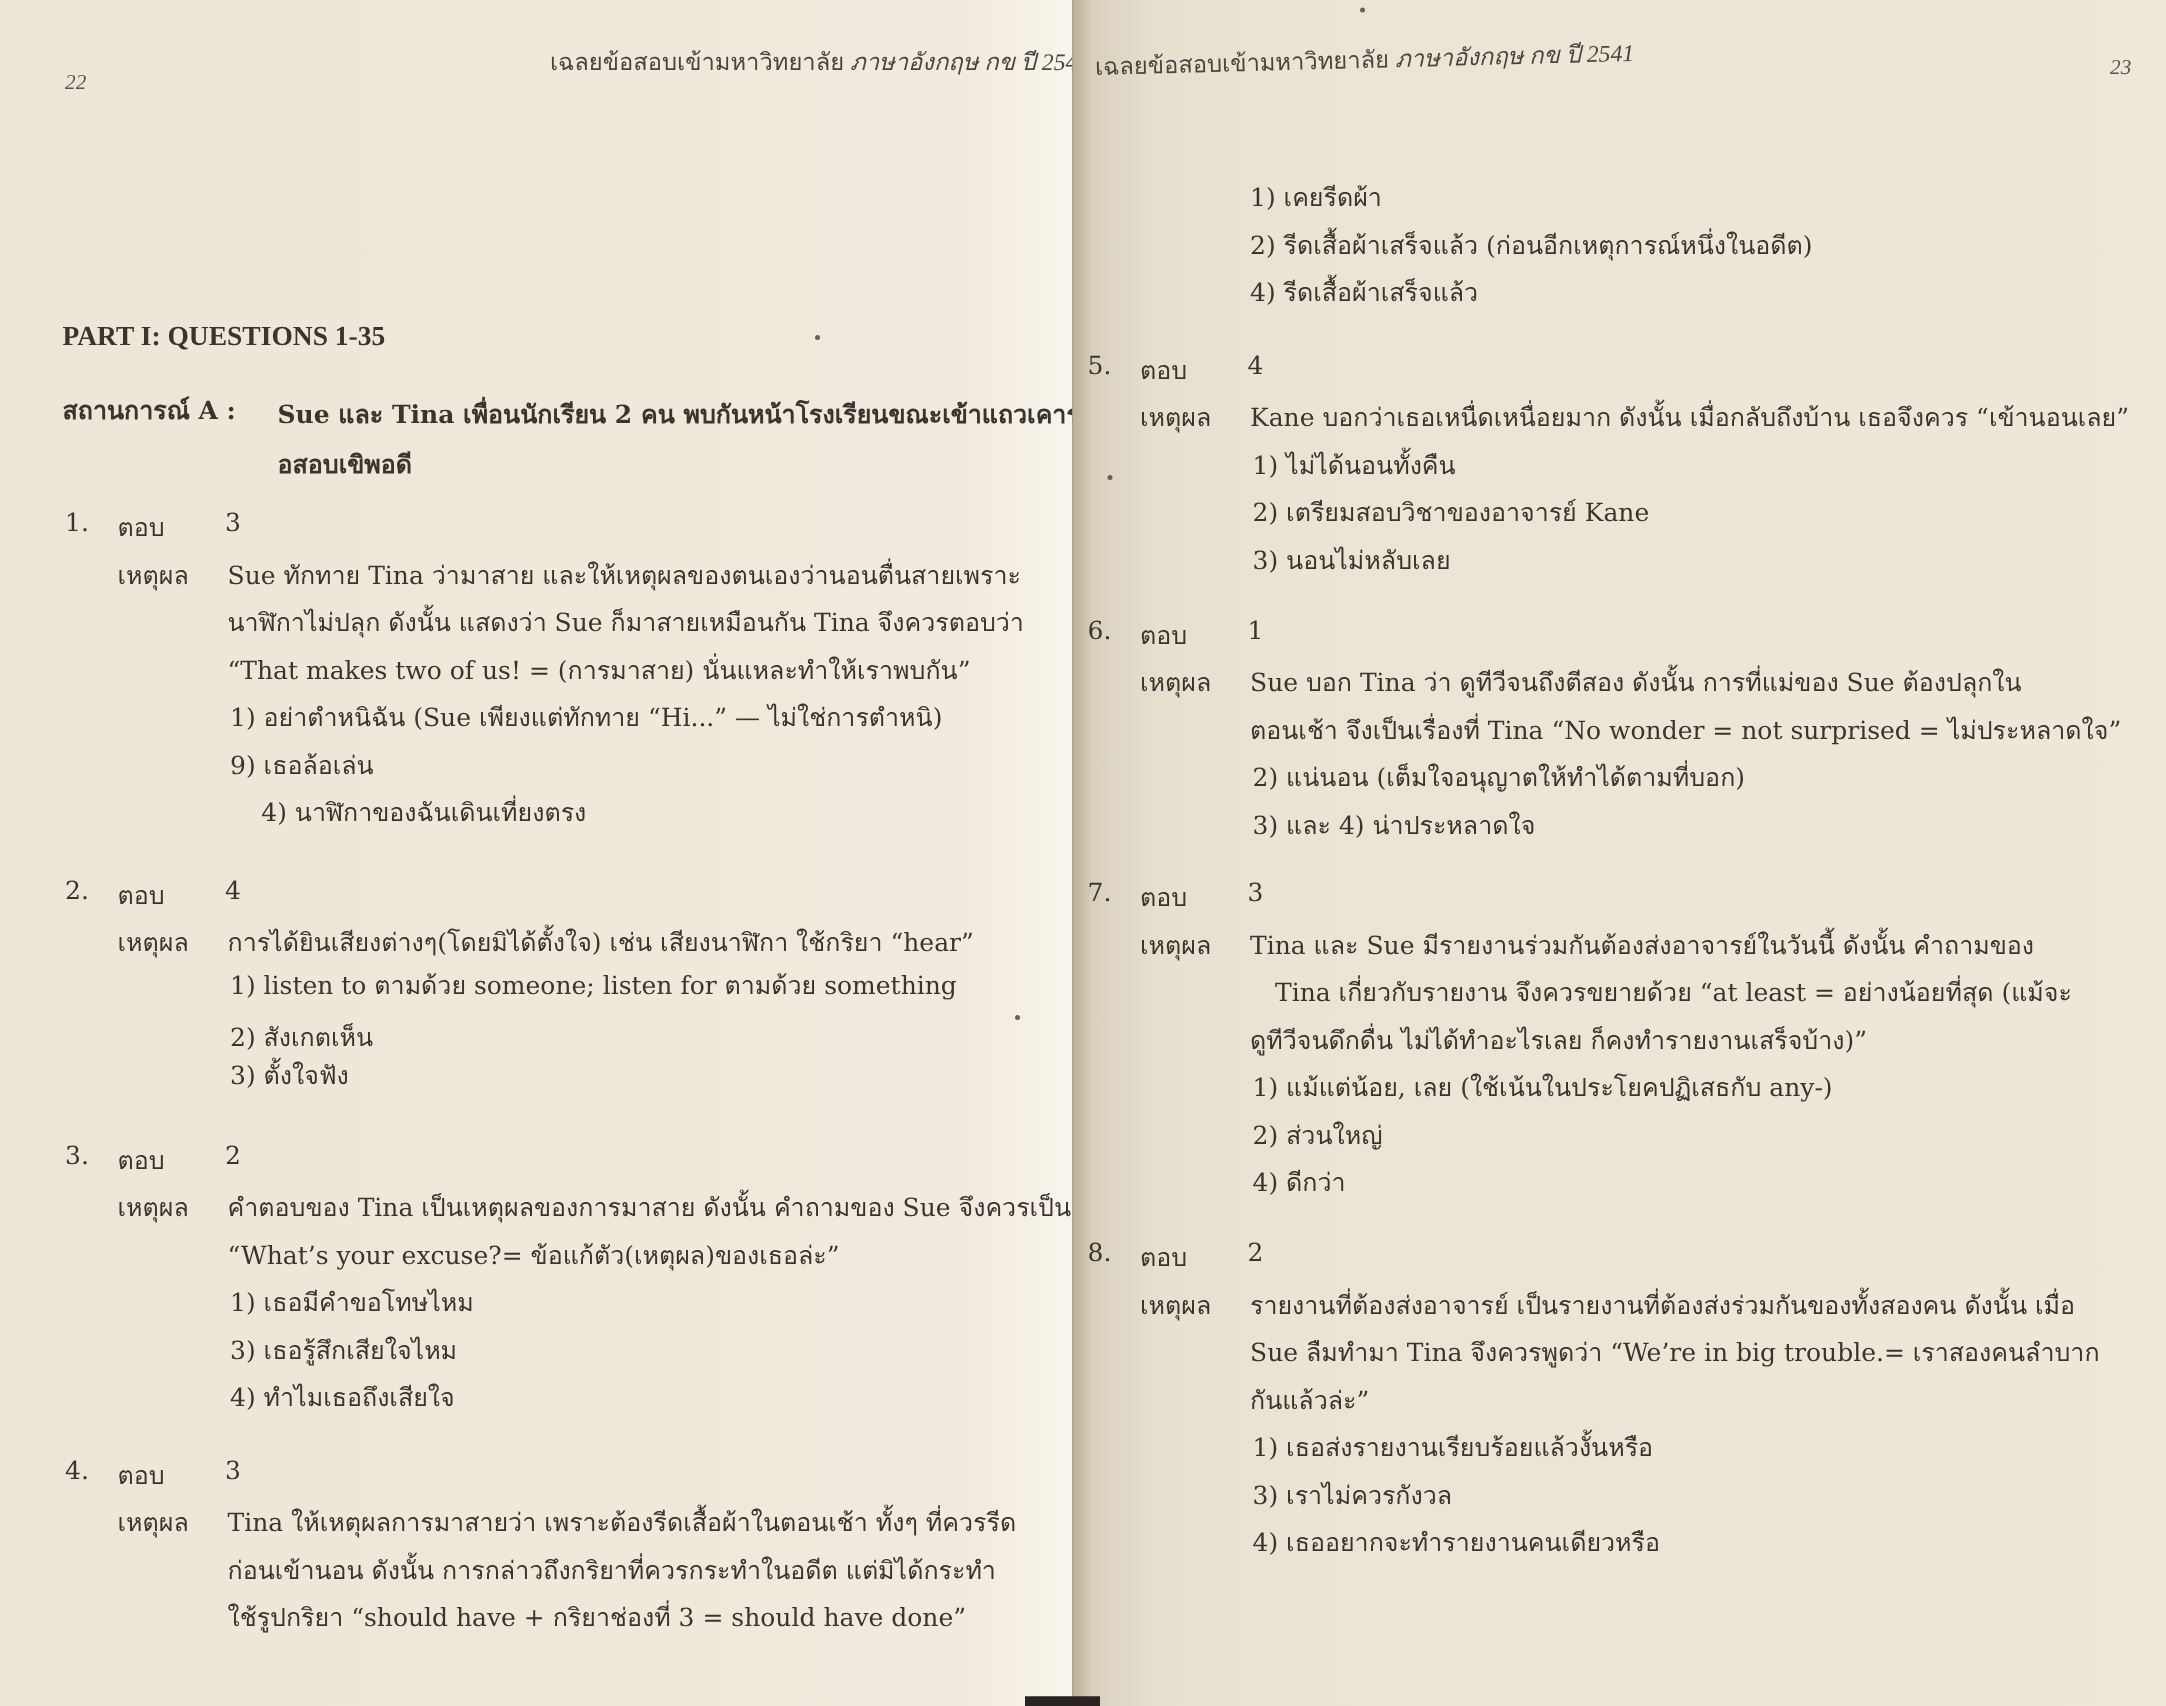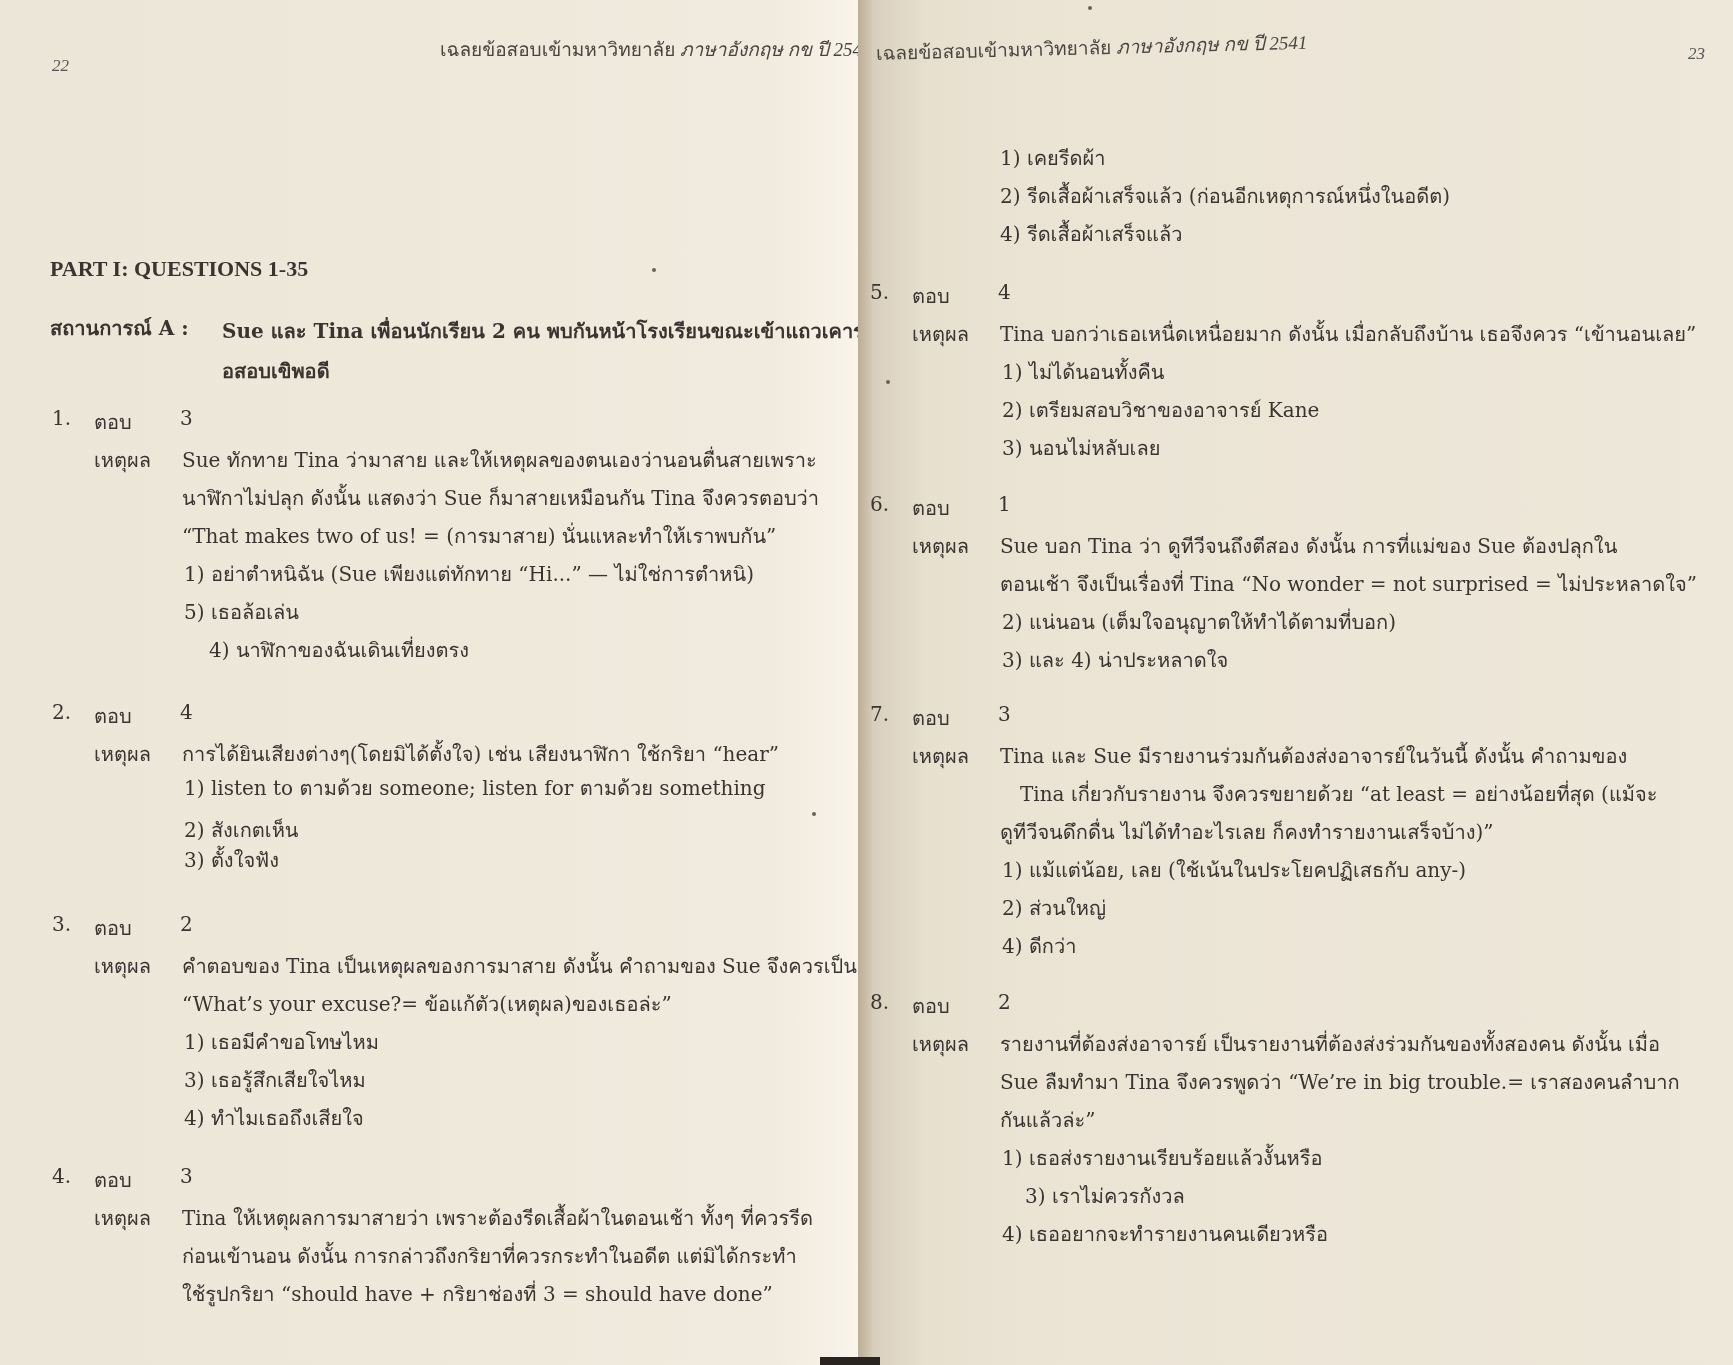--- a/index.html
+++ b/index.html
@@ -104,21 +104,21 @@
 
     <div class="answer-block" style="top:406px;">
       <span class="row qnum" style="top:0;">1.</span>
       <span class="row ans-label" style="top:0;">ตอบ</span>
       <span class="row ans-value" style="top:0;">3</span>
       <span class="row reason-label" style="top:38px;">เหตุผล</span>
       <span class="row reason-line" style="top:38px;">Sue  ทักทาย  Tina  ว่ามาสาย  และให้เหตุผลของตนเองว่านอนตื่นสายเพราะ</span>
       <span class="row reason-line" style="top:76px;">นาฬิกาไม่ปลุก  ดังนั้น แสดงว่า Sue ก็มาสายเหมือนกัน Tina จึงควรตอบว่า</span>
       <span class="row reason-line" style="top:114px;">“That makes two of us! = (การมาสาย) นั่นแหละทำให้เราพบกัน”</span>
       <span class="row choice" style="top:152px;">1)   อย่าตำหนิฉัน (Sue เพียงแต่ทักทาย “Hi...” — ไม่ใช่การตำหนิ)</span>
-      <span class="row choice" style="top:190px;">5)   เธอล้อเล่น</span>
+      <span class="row choice" style="top:190px;">9)   เธอล้อเล่น</span>
       <span class="row choice" style="top:228px;margin-left:25px;">4)   นาฬิกาของฉันเดินเที่ยงตรง</span>
     </div>
 
     <div class="answer-block" style="top:700px;">
       <span class="row qnum" style="top:0;">2.</span>
       <span class="row ans-label" style="top:0;">ตอบ</span>
       <span class="row ans-value" style="top:0;">4</span>
       <span class="row reason-label" style="top:38px;">เหตุผล</span>
       <span class="row reason-line" style="top:38px;">การได้ยินเสียงต่างๆ(โดยมิได้ตั้งใจ) เช่น เสียงนาฬิกา ใช้กริยา “hear”</span>
       <span class="row choice" style="top:72px;">1)   listen to ตามด้วย someone; listen for ตามด้วย something</span>
@@ -163,21 +163,21 @@
       <span class="row choice" style="top:0; left:130px;">1)   เคยรีดผ้า</span>
       <span class="row choice" style="top:38px; left:130px;">2)   รีดเสื้อผ้าเสร็จแล้ว (ก่อนอีกเหตุการณ์หนึ่งในอดีต)</span>
       <span class="row choice" style="top:76px; left:130px;">4)   รีดเสื้อผ้าเสร็จแล้ว</span>
     </div>
 
     <div class="answer-block" style="top:280px;">
       <span class="row qnum" style="top:0;">5.</span>
       <span class="row ans-label" style="top:0;">ตอบ</span>
       <span class="row ans-value" style="top:0;">4</span>
       <span class="row reason-label" style="top:38px;">เหตุผล</span>
-      <span class="row reason-line" style="top:38px;">Tina บอกว่าเธอเหนื่ดเหนื่อยมาก ดังนั้น เมื่อกลับถึงบ้าน เธอจึงควร “เข้านอนเลย”</span>
+      <span class="row reason-line" style="top:38px;">Kane บอกว่าเธอเหนื่ดเหนื่อยมาก ดังนั้น เมื่อกลับถึงบ้าน เธอจึงควร “เข้านอนเลย”</span>
       <span class="row choice" style="top:76px;">1)   ไม่ได้นอนทั้งคืน</span>
       <span class="row choice" style="top:114px;">2)   เตรียมสอบวิชาของอาจารย์ Kane</span>
       <span class="row choice" style="top:152px;">3)   นอนไม่หลับเลย</span>
     </div>
 
     <div class="answer-block" style="top:492px;">
       <span class="row qnum" style="top:0;">6.</span>
       <span class="row ans-label" style="top:0;">ตอบ</span>
       <span class="row ans-value" style="top:0;">1</span>
       <span class="row reason-label" style="top:38px;">เหตุผล</span>
@@ -202,21 +202,21 @@
 
     <div class="answer-block" style="top:990px;">
       <span class="row qnum" style="top:0;">8.</span>
       <span class="row ans-label" style="top:0;">ตอบ</span>
       <span class="row ans-value" style="top:0;">2</span>
       <span class="row reason-label" style="top:38px;">เหตุผล</span>
       <span class="row reason-line" style="top:38px;">รายงานที่ต้องส่งอาจารย์ เป็นรายงานที่ต้องส่งร่วมกันของทั้งสองคน ดังนั้น เมื่อ</span>
       <span class="row reason-line" style="top:76px;">Sue  ลืมทำมา  Tina  จึงควรพูดว่า  “We’re  in  big  trouble.=  เราสองคนลำบาก</span>
       <span class="row reason-line" style="top:114px;">กันแล้วล่ะ”</span>
       <span class="row choice" style="top:152px;">1)   เธอส่งรายงานเรียบร้อยแล้วงั้นหรือ</span>
-      <span class="row choice" style="top:190px;margin-left:23px;">3)   เราไม่ควรกังวล</span>
+      <span class="row choice" style="top:190px;">3)   เราไม่ควรกังวล</span>
       <span class="row choice" style="top:228px;">4)   เธออยากจะทำรายงานคนเดียวหรือ</span>
     </div>
 
     <span class="mark" style="left:28px; top:380px;"></span>
     <span class="mark" style="left:230px; top:6px;"></span>
   </div>
 
   <div class="spine-shadow"></div>
   <div class="bottom-edge"></div>
 </div>

